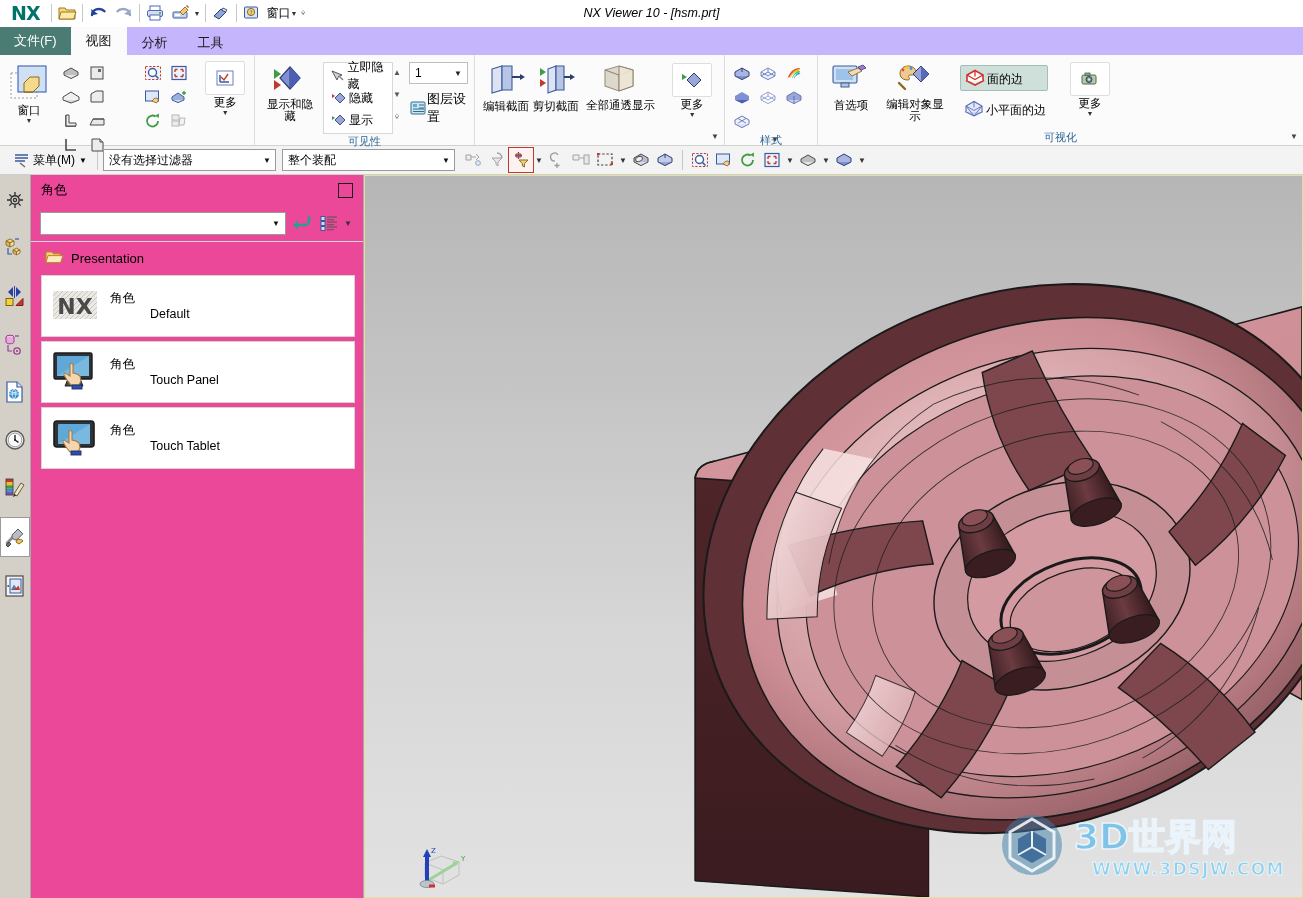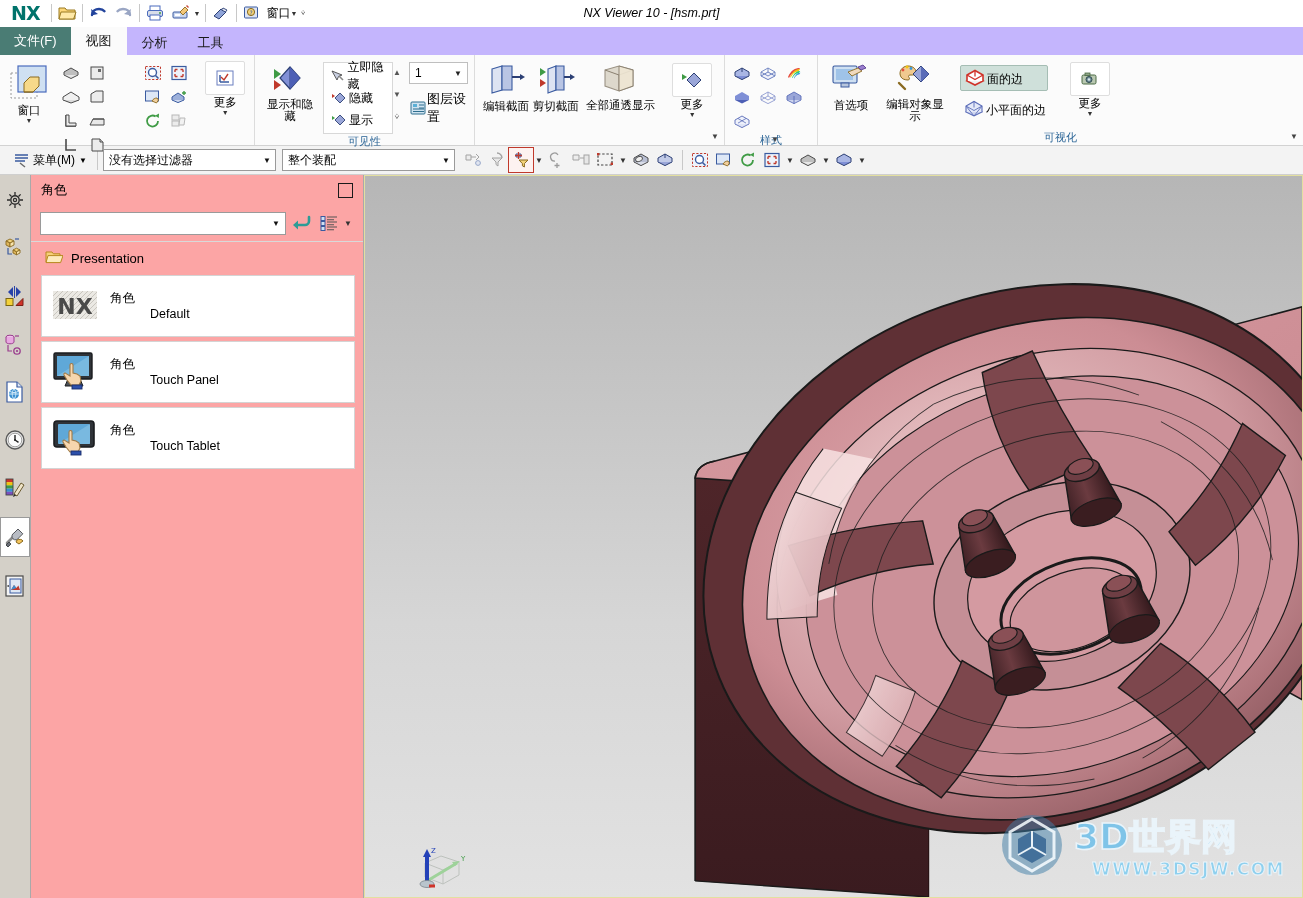--- a/index.html
+++ b/index.html
@@ -120,21 +120,21 @@
     width:30px;min-width:30px;background:#d4d0c8;border-right:1px solid #a9a9a9;
     display:flex;flex-direction:column;align-items:center;padding-top:6px;
   }
   .res-item{
     width:28px;height:38px;display:flex;align-items:center;justify-content:center;cursor:default;
     margin-bottom:10px;
   }
   .res-item.active{background:#fff;border:1px solid #9a9a9a;}
 
   .panel{
-    width:332px;min-width:332px;background:#fca5a5;border-right:1px solid #a9a9a9;
+    width:332px;min-width:332px;background:#ec4899;border-right:1px solid #a9a9a9;
     display:flex;flex-direction:column;
   }
   .panel-head{
     height:30px;display:flex;align-items:center;padding:0 10px 0 10px;font-size:13px;
   }
   .panel-head .ttl{flex:1;}
   .dockbox{width:13px;height:13px;border:1.4px solid #1a1a1a;cursor:default;}
   .panel-filter{height:36px;display:flex;align-items:center;padding:0 9px;}
   .filter-combo{
     flex:1;height:21px;border:1px solid #9a9a9a;background:#fff;position:relative;cursor:default;

